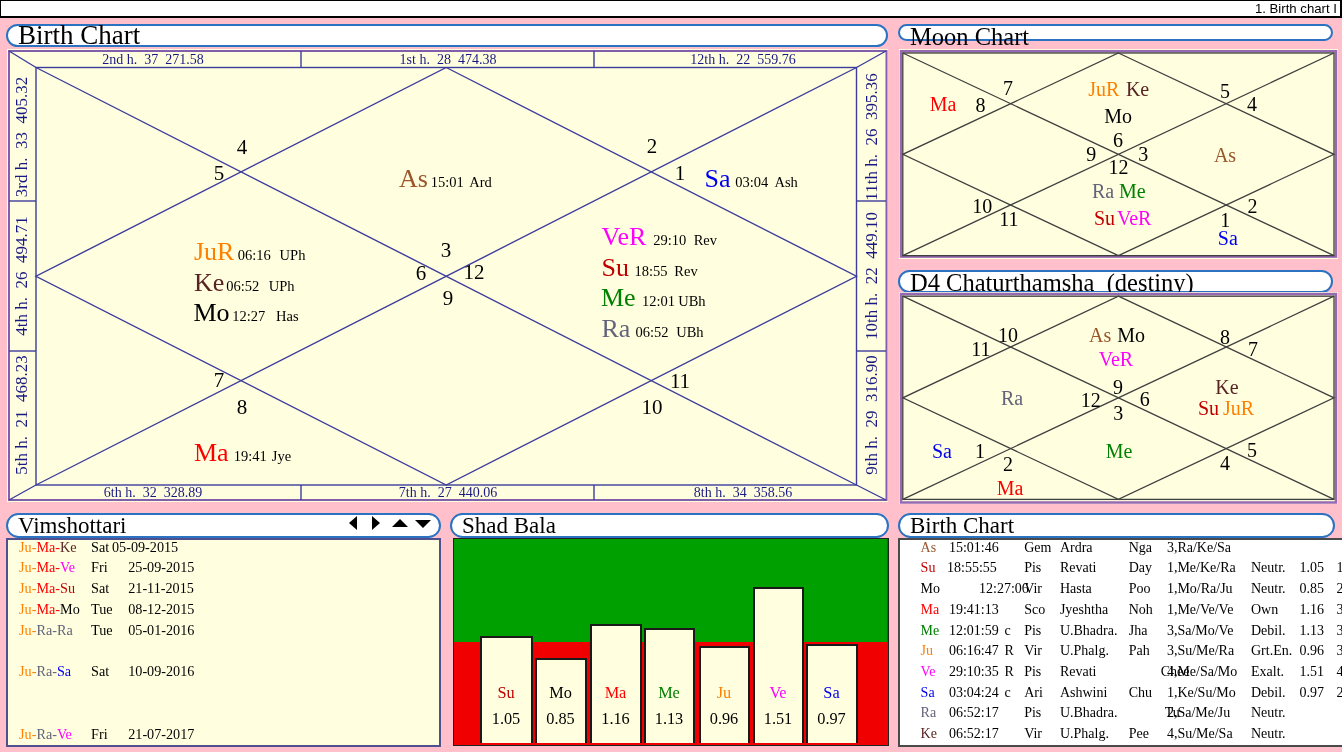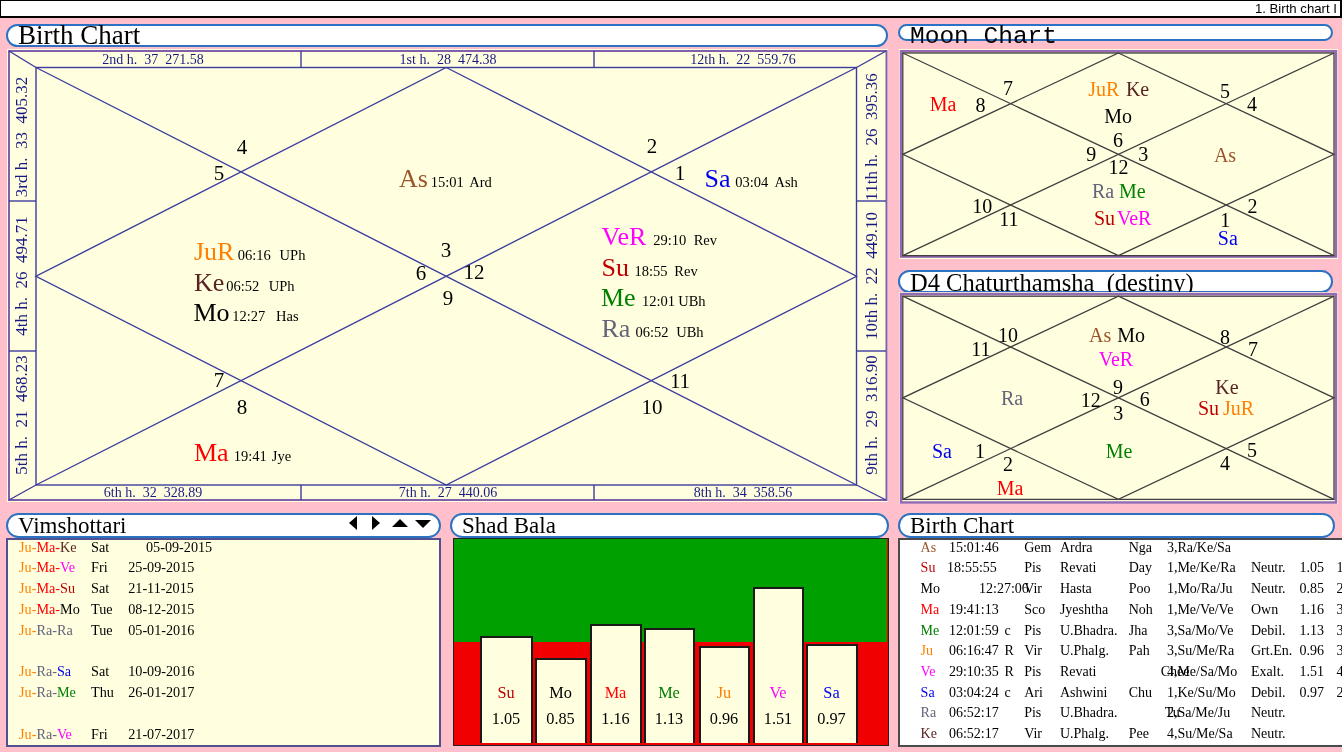--- a/index.html
+++ b/index.html
@@ -40,21 +40,21 @@
 
 #tbl{left:898px;top:538px;width:452px;height:209px;background:#fff;border:2px solid #4a4a4a;border-right:none;}
 .trow{position:absolute;height:21px;font-size:14px;line-height:21px;white-space:nowrap;}
 .trow span{position:absolute;}
 </style>
 </head>
 <body>
 <div id="topbar">1. Birth chart I</div>
 
 <div class="pill" style="left:6px;top:24px;width:882px;height:23px;">Birth Chart</div>
-<div class="pill pillm" style="left:898px;top:24px;width:435px;height:17px;font-family:Liberation Mono, monospace;">Moon Chart</div>
+<div class="pill pillm" style="left:898px;top:24px;width:435px;height:17px;">Moon Chart</div>
 <div class="pill pillm" style="left:898px;top:270px;width:435px;height:23px;">D4 Chaturthamsha&nbsp; (destiny)</div>
 <div class="pill pill2" style="left:6px;top:512.5px;width:435px;height:25px;">Vimshottari<i class="tl" style="left:340.8px;"></i><i class="tr" style="left:363.6px;"></i><i class="tu" style="left:383.7px;"></i><i class="td" style="left:407.4px;"></i></div>
 <div class="pill pill2" style="left:450px;top:512.5px;width:439px;height:25px;">Shad Bala</div>
 <div class="pill pill2" style="left:898px;top:512.5px;width:437px;height:25px;">Birth Chart</div>
 
 <div class="panel" id="bigchart" style="left:7px;top:49px;width:881px;height:453px;">
 <svg width="881" height="453" viewBox="0 0 881 453">
 <rect x="0" y="0" width="881" height="453" fill="#FFFFE0"></rect>
 <rect x="2" y="2" width="877.5" height="449" fill="none" stroke="#8060AC" stroke-width="2"></rect>
 <g stroke="#3C3C9C" stroke-width="1.4" fill="none">
@@ -198,21 +198,21 @@
 <text x="220" y="166" class="cMe" text-anchor="middle">Me</text>
 <text x="111" y="203" class="cMa" text-anchor="middle">Ma</text>
 </g>
 </svg>
 </div>
 
 <div class="panel" id="vim">
 <div class="vrow" style="top:-3.4px;">
       <b style="left:11.1px;"><span class="cJu">Ju-</span><span class="cMa">Ma-</span><span class="cKe">Ke</span></b>
       <b style="left:83.1px;">Sat</b>
-      <b style="left:138px;">05-09-2015</b>
+      <b style="left:104px;">05-09-2015</b>
     </div>
 <div class="vrow" style="top:17.4px;">
       <b style="left:11.1px;"><span class="cJu">Ju-</span><span class="cMa">Ma-</span><span class="cVe">Ve</span></b>
       <b style="left:83.1px;">Fri</b>
       <b style="left:120.2px;">25-09-2015</b>
     </div>
 <div class="vrow" style="top:38.2px;">
       <b style="left:11.1px;"><span class="cJu">Ju-</span><span class="cMa">Ma-</span><span class="cSu">Su</span></b>
       <b style="left:83.1px;">Sat</b>
       <b style="left:120.2px;font-family:Liberation Serif, serif;">21-11-2015</b>
@@ -224,25 +224,20 @@
     </div>
 <div class="vrow" style="top:79.8px;">
       <b style="left:11.1px;"><span class="cJu">Ju-</span><span class="cRa">Ra-</span><span class="cRa">Ra</span></b>
       <b style="left:83.1px;">Tue</b>
       <b style="left:120.2px;">05-01-2016</b>
     </div>
 <div class="vrow" style="top:121.4px;">
       <b style="left:11.1px;"><span class="cJu">Ju-</span><span class="cRa">Ra-</span><span class="cSa">Sa</span></b>
       <b style="left:83.1px;">Sat</b>
       <b style="left:120.2px;">10-09-2016</b>
-    </div>
-<div class="vrow" style="top:142.2px;">
-      <b style="left:11.1px;"><span class="cJu">Ju-</span><span class="cRa">Ra-</span><span class="cMe">Me</span></b>
-      <b style="left:83.1px;">Thu</b>
-      <b style="left:120.2px;">26-01-2017</b>
     </div>
 <div class="vrow" style="top:183.8px;">
       <b style="left:11.1px;"><span class="cJu">Ju-</span><span class="cRa">Ra-</span><span class="cVe">Ve</span></b>
       <b style="left:83.1px;">Fri</b>
       <b style="left:120.2px;">21-07-2017</b>
     </div>
 </div>
 <div class="panel" id="sb">
     <div id="sbgreen"></div>
 <div class="bar" style="left:26px;top:97px;width:53px;height:107px;"></div>

